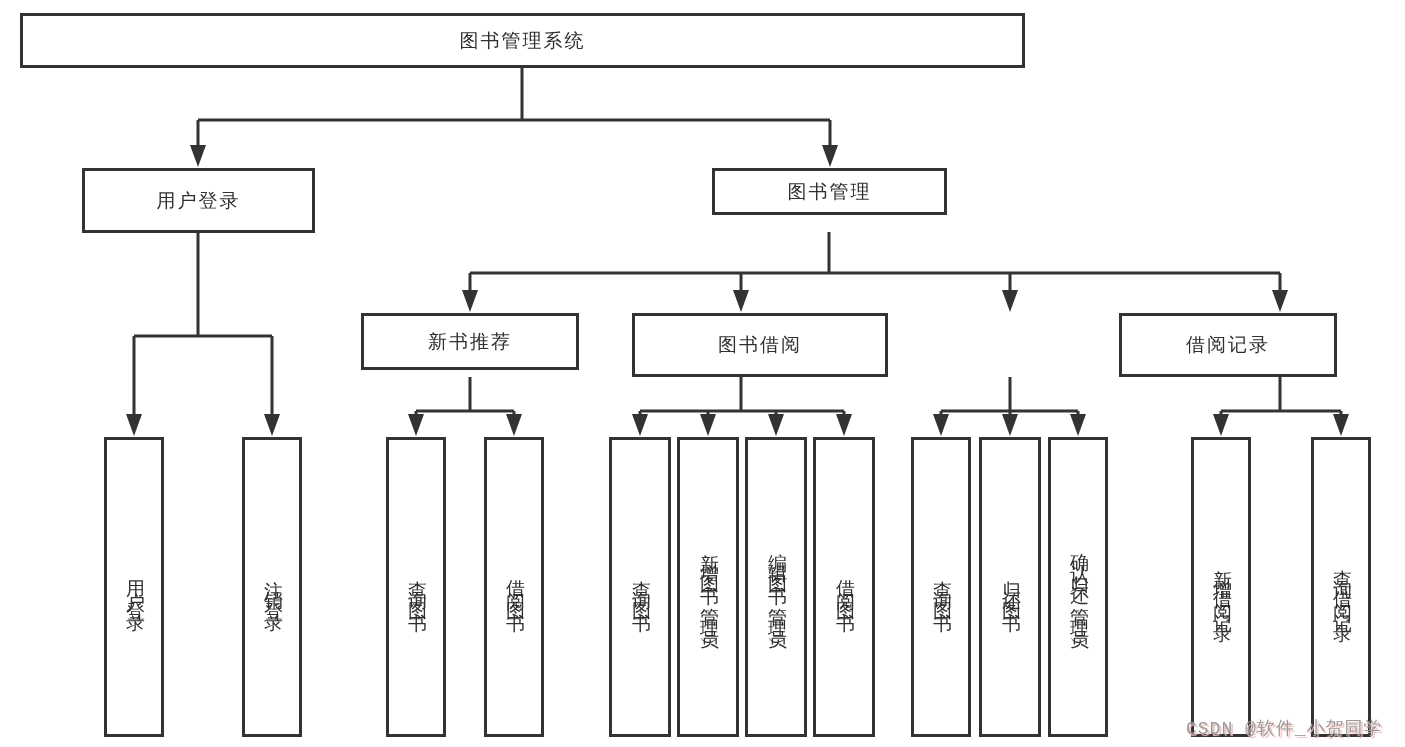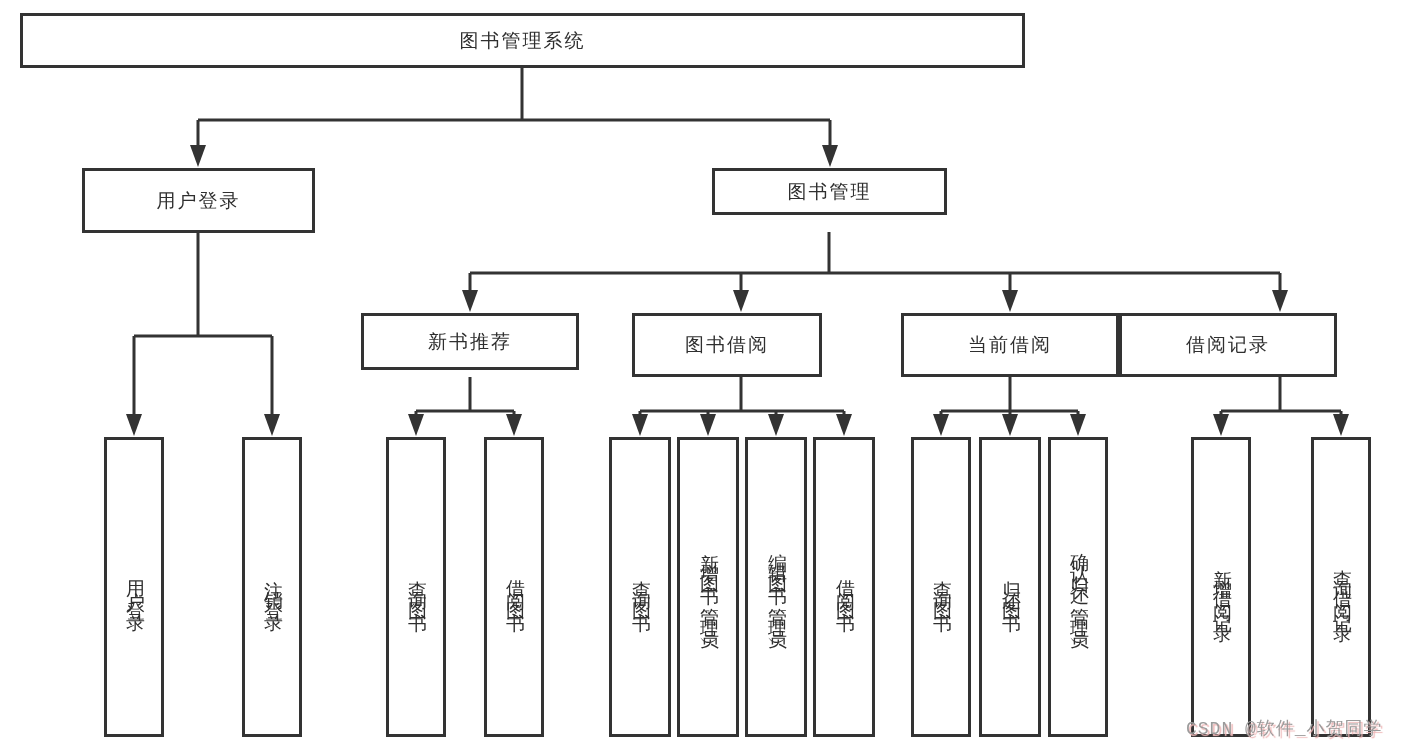--- a/index.html
+++ b/index.html
@@ -98,22 +98,21 @@
     <polygon points="1213,414 1229,414 1221,436"></polygon>
     <polygon points="1333,414 1349,414 1341,436"></polygon>
   </svg>
 
   <div class="node h" style="left:20px; top:13px; width:1005px; height:55px;">图书管理系统</div>
 
   <div class="node h" style="left:82px; top:168px; width:233px; height:65px;">用户登录</div>
   <div class="node h" style="left:712px; top:168px; width:235px; height:47px;">图书管理</div>
 
   <div class="node h" style="left:361px; top:313px; width:218px; height:57px;">新书推荐</div>
-  <div class="node h" style="left:632px; top:313px; width:190px; height:64px;">图书借阅</div>
-  <div class="node h" style="left:901px; top:313px; width:218px; height:64px;">当前借阅</div>
+  <div class="node h" style="left:632px; top:313px; width:256px; height:64px;">图书借阅</div>
   <div class="node h" style="left:1119px; top:313px; width:218px; height:64px;">借阅记录</div>
 
   <div class="node v" style="left:104px; top:437px; width:60px; height:300px;">
     <span class="vtext">用户登录</span>
   </div>
   <div class="node v" style="left:242px; top:437px; width:60px; height:300px;">
     <span class="vtext">注销登录</span>
   </div>
 
   <div class="node v" style="left:386px; top:437px; width:60px; height:300px;">

